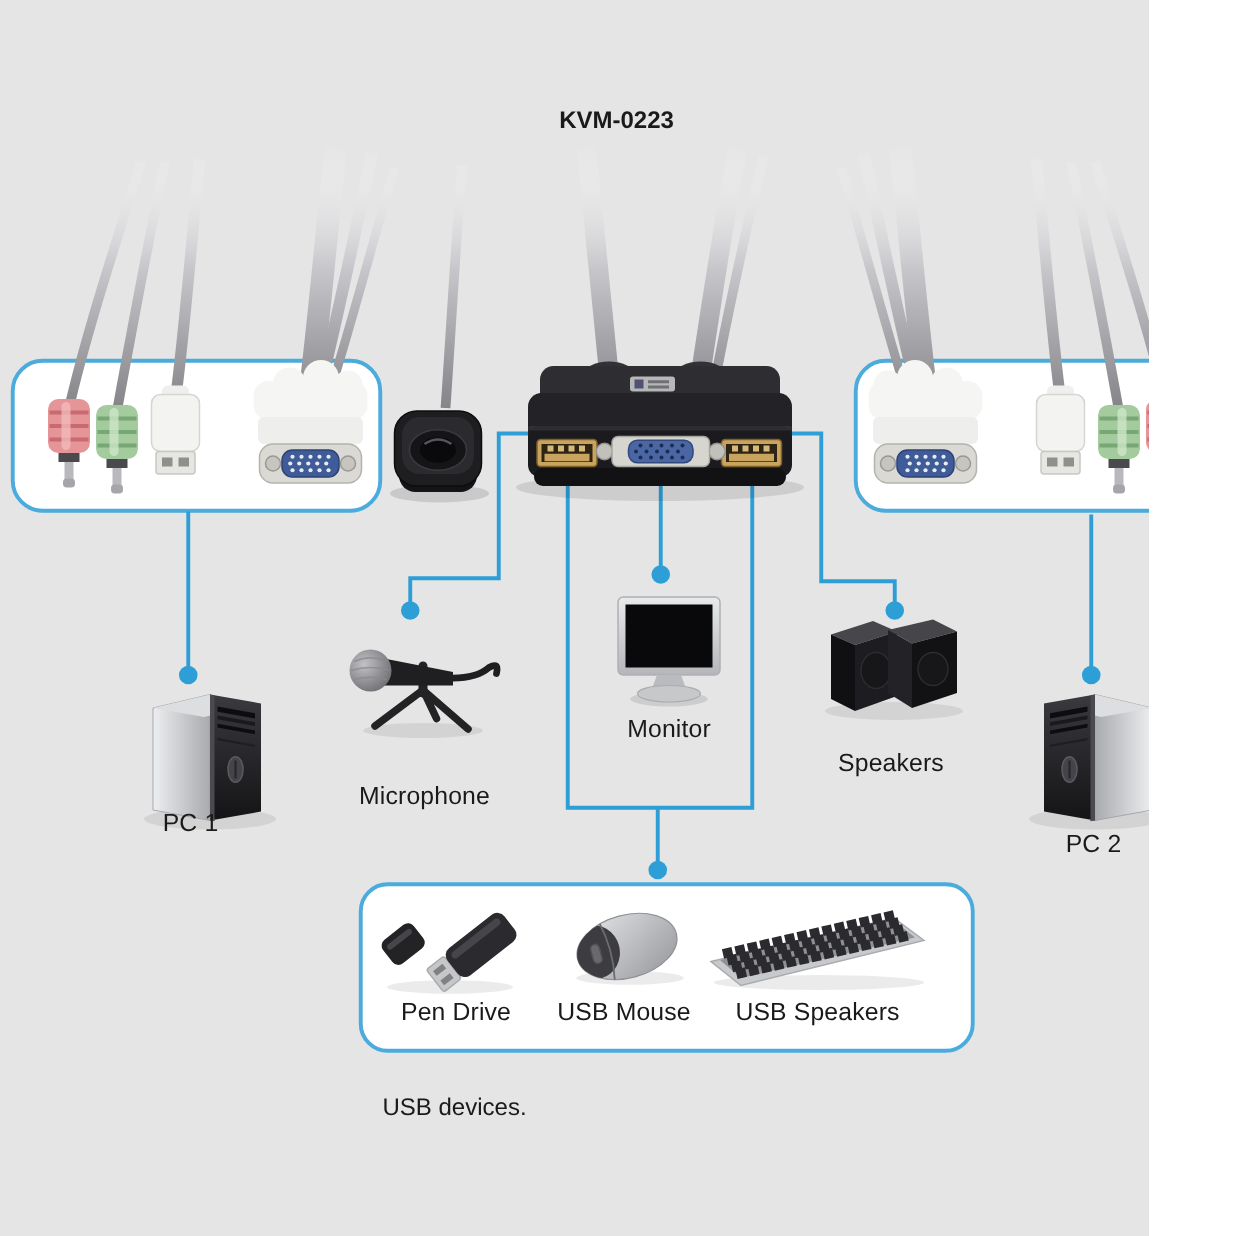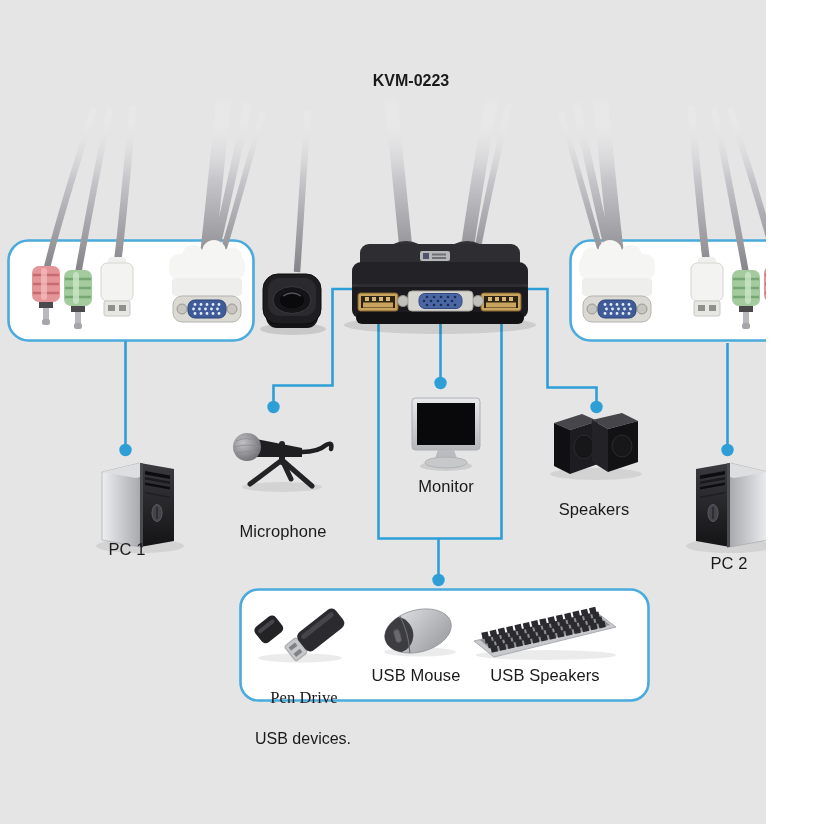--- a/index.html
+++ b/index.html
@@ -300,18 +300,18 @@
     <path d="M491,649.5 L607,623.5" stroke="#2b2b2f" stroke-width="6.5" stroke-dasharray="6.5 2"></path>
   </g>
 </svg>
 
 <div class="title" style="left:411px;top:72px;">KVM-0223</div>
 <div class="lbl" style="left:127px;top:540px;text-align:right;">PC 1</div>
 <div class="lbl" style="left:283px;top:500px;margin-top:22px;">Microphone</div>
 <div class="lbl" style="left:446px;top:477px;text-align:center;">Monitor</div>
 <div class="lbl" style="left:594px;top:500px;">Speakers</div>
 <div class="lbl" style="left:729px;top:540px;margin-top:14px;">PC 2</div>
-<div class="lbl" style="left:304px;top:688px;font-family:Liberation Serif, serif;">Pen Drive</div>
+<div class="lbl" style="left:304px;top:666px;">Pen Drive</div>
 <div class="lbl" style="left:416px;top:666px;">USB Mouse</div>
 <div class="lbl" style="left:545px;top:666px;">USB Speakers</div>
 <div class="footnote" style="left:255px;top:730px;">USB devices.</div>
 
 </div>
 
 </body></html>

